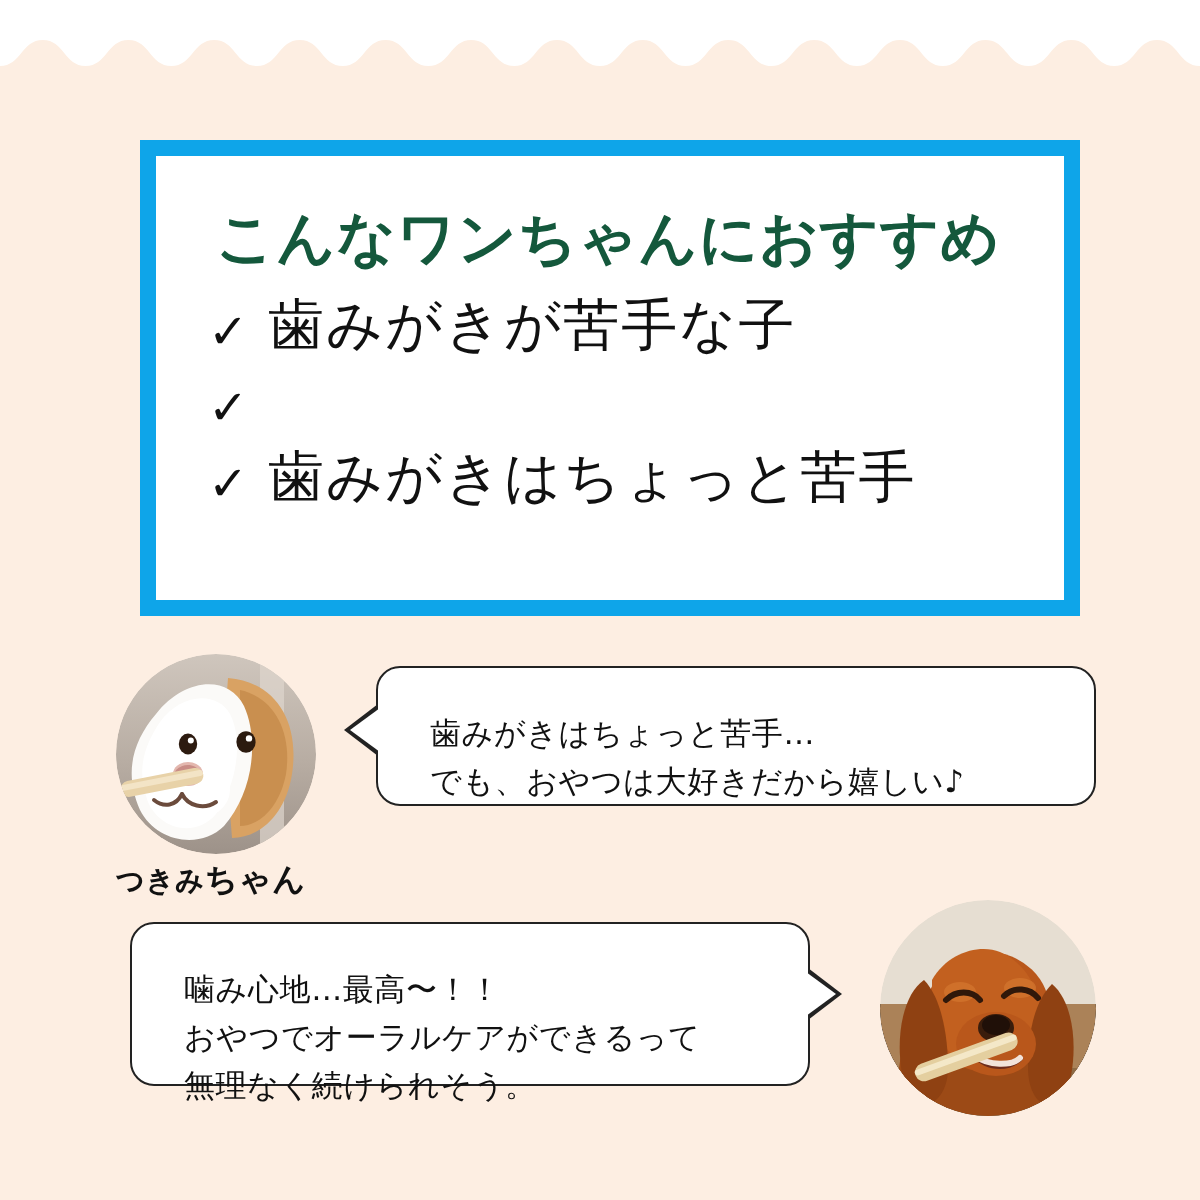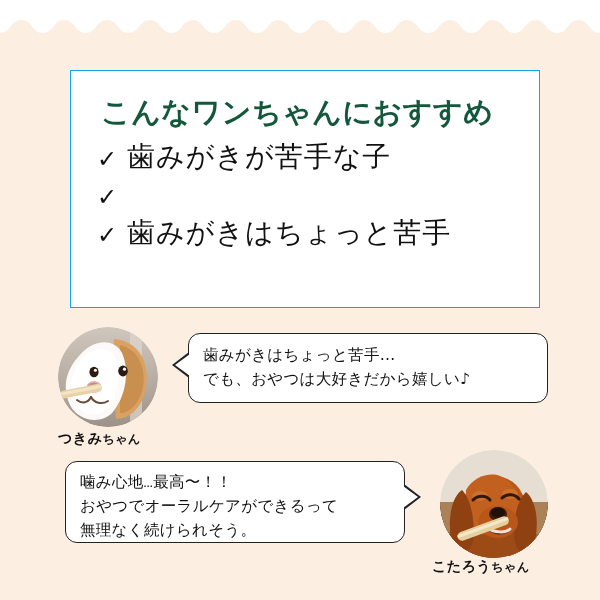--- a/index.html
+++ b/index.html
@@ -33,21 +33,21 @@
   }
 
   
   .callout-box {
     position: absolute;
     left: 70px;
     top: 70px;
     width: 470px;
     height: 238px;
     background: #ffffff;
-    border: 1px solid #0ea5e9;
+    border: 8px solid #0ea5e9;
     box-sizing: border-box;
   }
 
   .callout-inner {
     position: absolute;
     left: 0; top: 0; right: 0; bottom: 0;
     padding: 26px 10px 0 26px;
     box-sizing: border-box;
   }
 
@@ -100,39 +100,39 @@
   .avatar svg { display: block; }
 
   .dog-name {
     position: absolute;
     font-size: 14px;
     font-weight: bold;
     color: #111111;
     white-space: nowrap;
     letter-spacing: 0.5px;
   }
-  .dog-name .suffix { font-size: 12px; }
+  .dog-name .suffix { font-size: 16px; }
 
   
   .bubble {
     position: absolute;
     background: #ffffff;
     border: 1.6px solid #222222;
     border-radius: 12px;
     box-sizing: border-box;
   }
 
   .bubble-text {
     font-size: 15.5px;
     color: #111111;
     line-height: 1.55;
     letter-spacing: 0.3px;
     white-space: pre-line;
     padding: 9px 12px 9px 14px;
-    margin: 0;
+    margin: 12px;
   }
 
   .tail {
     position: absolute;
     width: 0;
     height: 0;
   }
   
   .tail-left-outer {
     border-top: 13px solid transparent;
@@ -153,21 +153,21 @@
   .tail-right-inner {
     border-top: 11px solid transparent;
     border-bottom: 11px solid transparent;
     border-left: 15px solid #ffffff;
   }
 
   #bubble-one { left: 188px; top: 333px; width: 360px; height: 70px; }
   #bubble-one .tail-left-outer { left: -17px; top: 18px; }
   #bubble-one .tail-left-inner { left: -14px; top: 20px; }
 
-  #bubble-two { left: 65px; top: 461px; width: 340px; height: 82px; font-family: Liberation Mono, monospace; }
+  #bubble-two { left: 65px; top: 461px; width: 340px; height: 82px; }
   #bubble-two .tail-right-outer { right: -17px; top: 22px; }
   #bubble-two .tail-right-inner { right: -14px; top: 24px; }
 
   #avatar-one { left: 58px; top: 327px; width: 100px; height: 100px; }
   #name-one   { left: 58px; top: 430px; }
 
   #avatar-two { left: 440px; top: 450px; width: 108px; height: 108px; }
   #name-two   { left: 432px; top: 558px; }
 </style>
 </head>
@@ -309,23 +309,20 @@
 
         <path d="M46,78 C52,86 66,87 72,79 C66,84 52,84 46,78 Z" fill="#6d2c1c"></path>
         <path d="M48,78 C54,83 66,83 70,79" stroke="#f2e3da" stroke-width="3" fill="none" stroke-linecap="round"></path>
 
         <rect x="16" y="74" width="54" height="9" rx="4.5" fill="#e4cf9f" transform="rotate(-20 43 78)"></rect>
         <rect x="16" y="76" width="54" height="3" rx="1.5" fill="#f4e8c8" transform="rotate(-20 43 78)"></rect>
       </g>
     </svg>
   </div>
 
-  <div class="dog-name" id="name-two">
-    <span>こたろう</span><span class="suffix">ちゃん</span>
-  </div>
 
   <div class="bubble" id="bubble-two">
     <span class="tail tail-right-outer"></span>
     <span class="tail tail-right-inner"></span>
     <p class="bubble-text">噛み心地…最高〜！！
 おやつでオーラルケアができるって
 無理なく続けられそう。</p>
   </div>
 
 </div>

